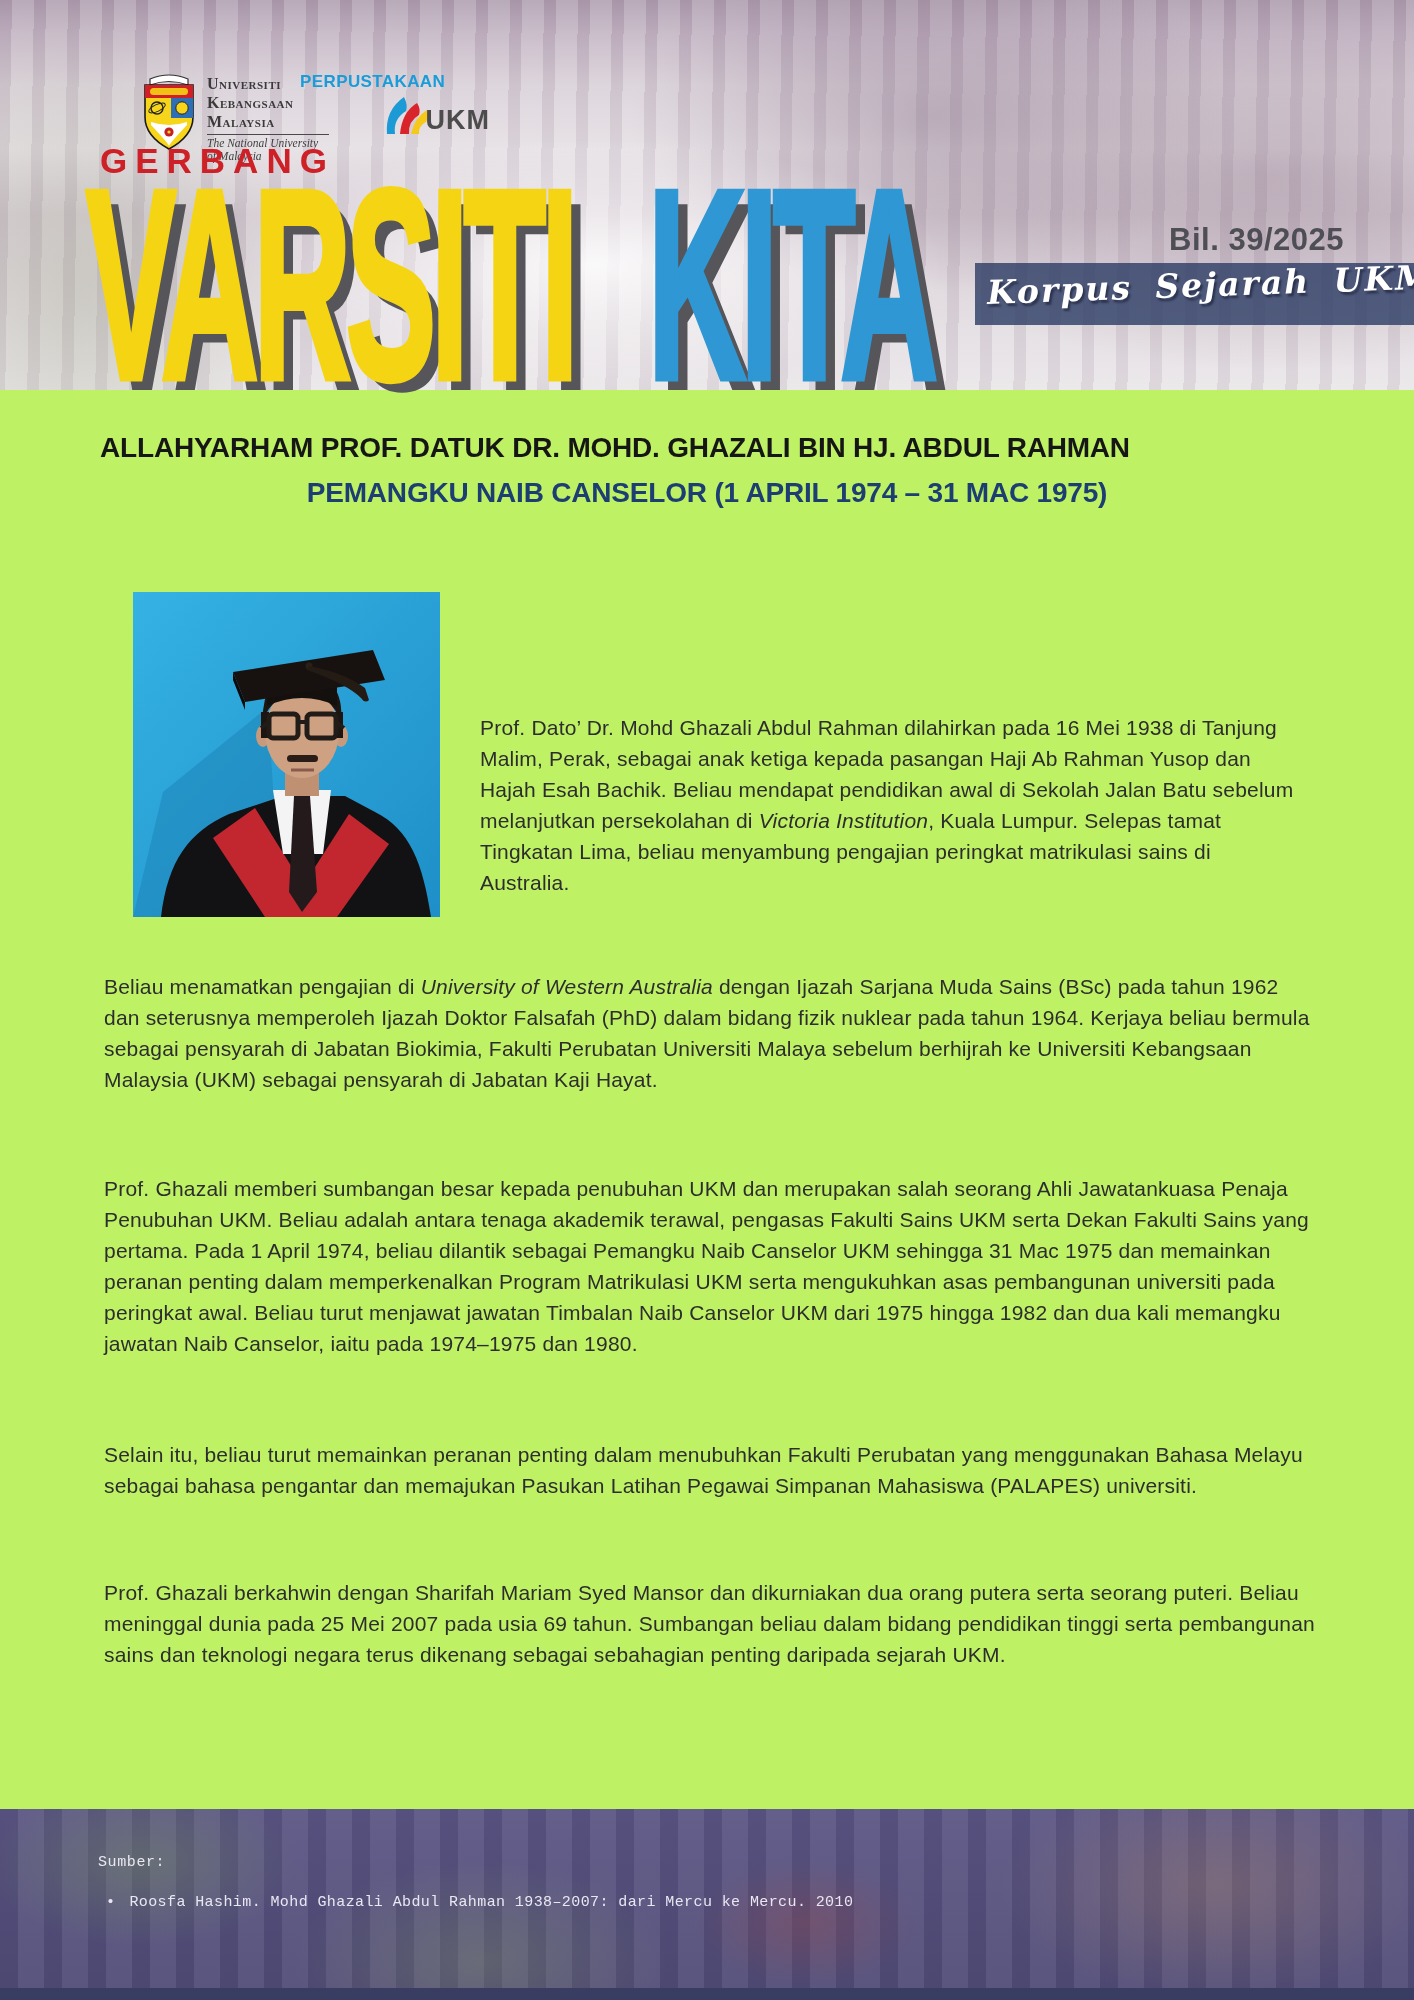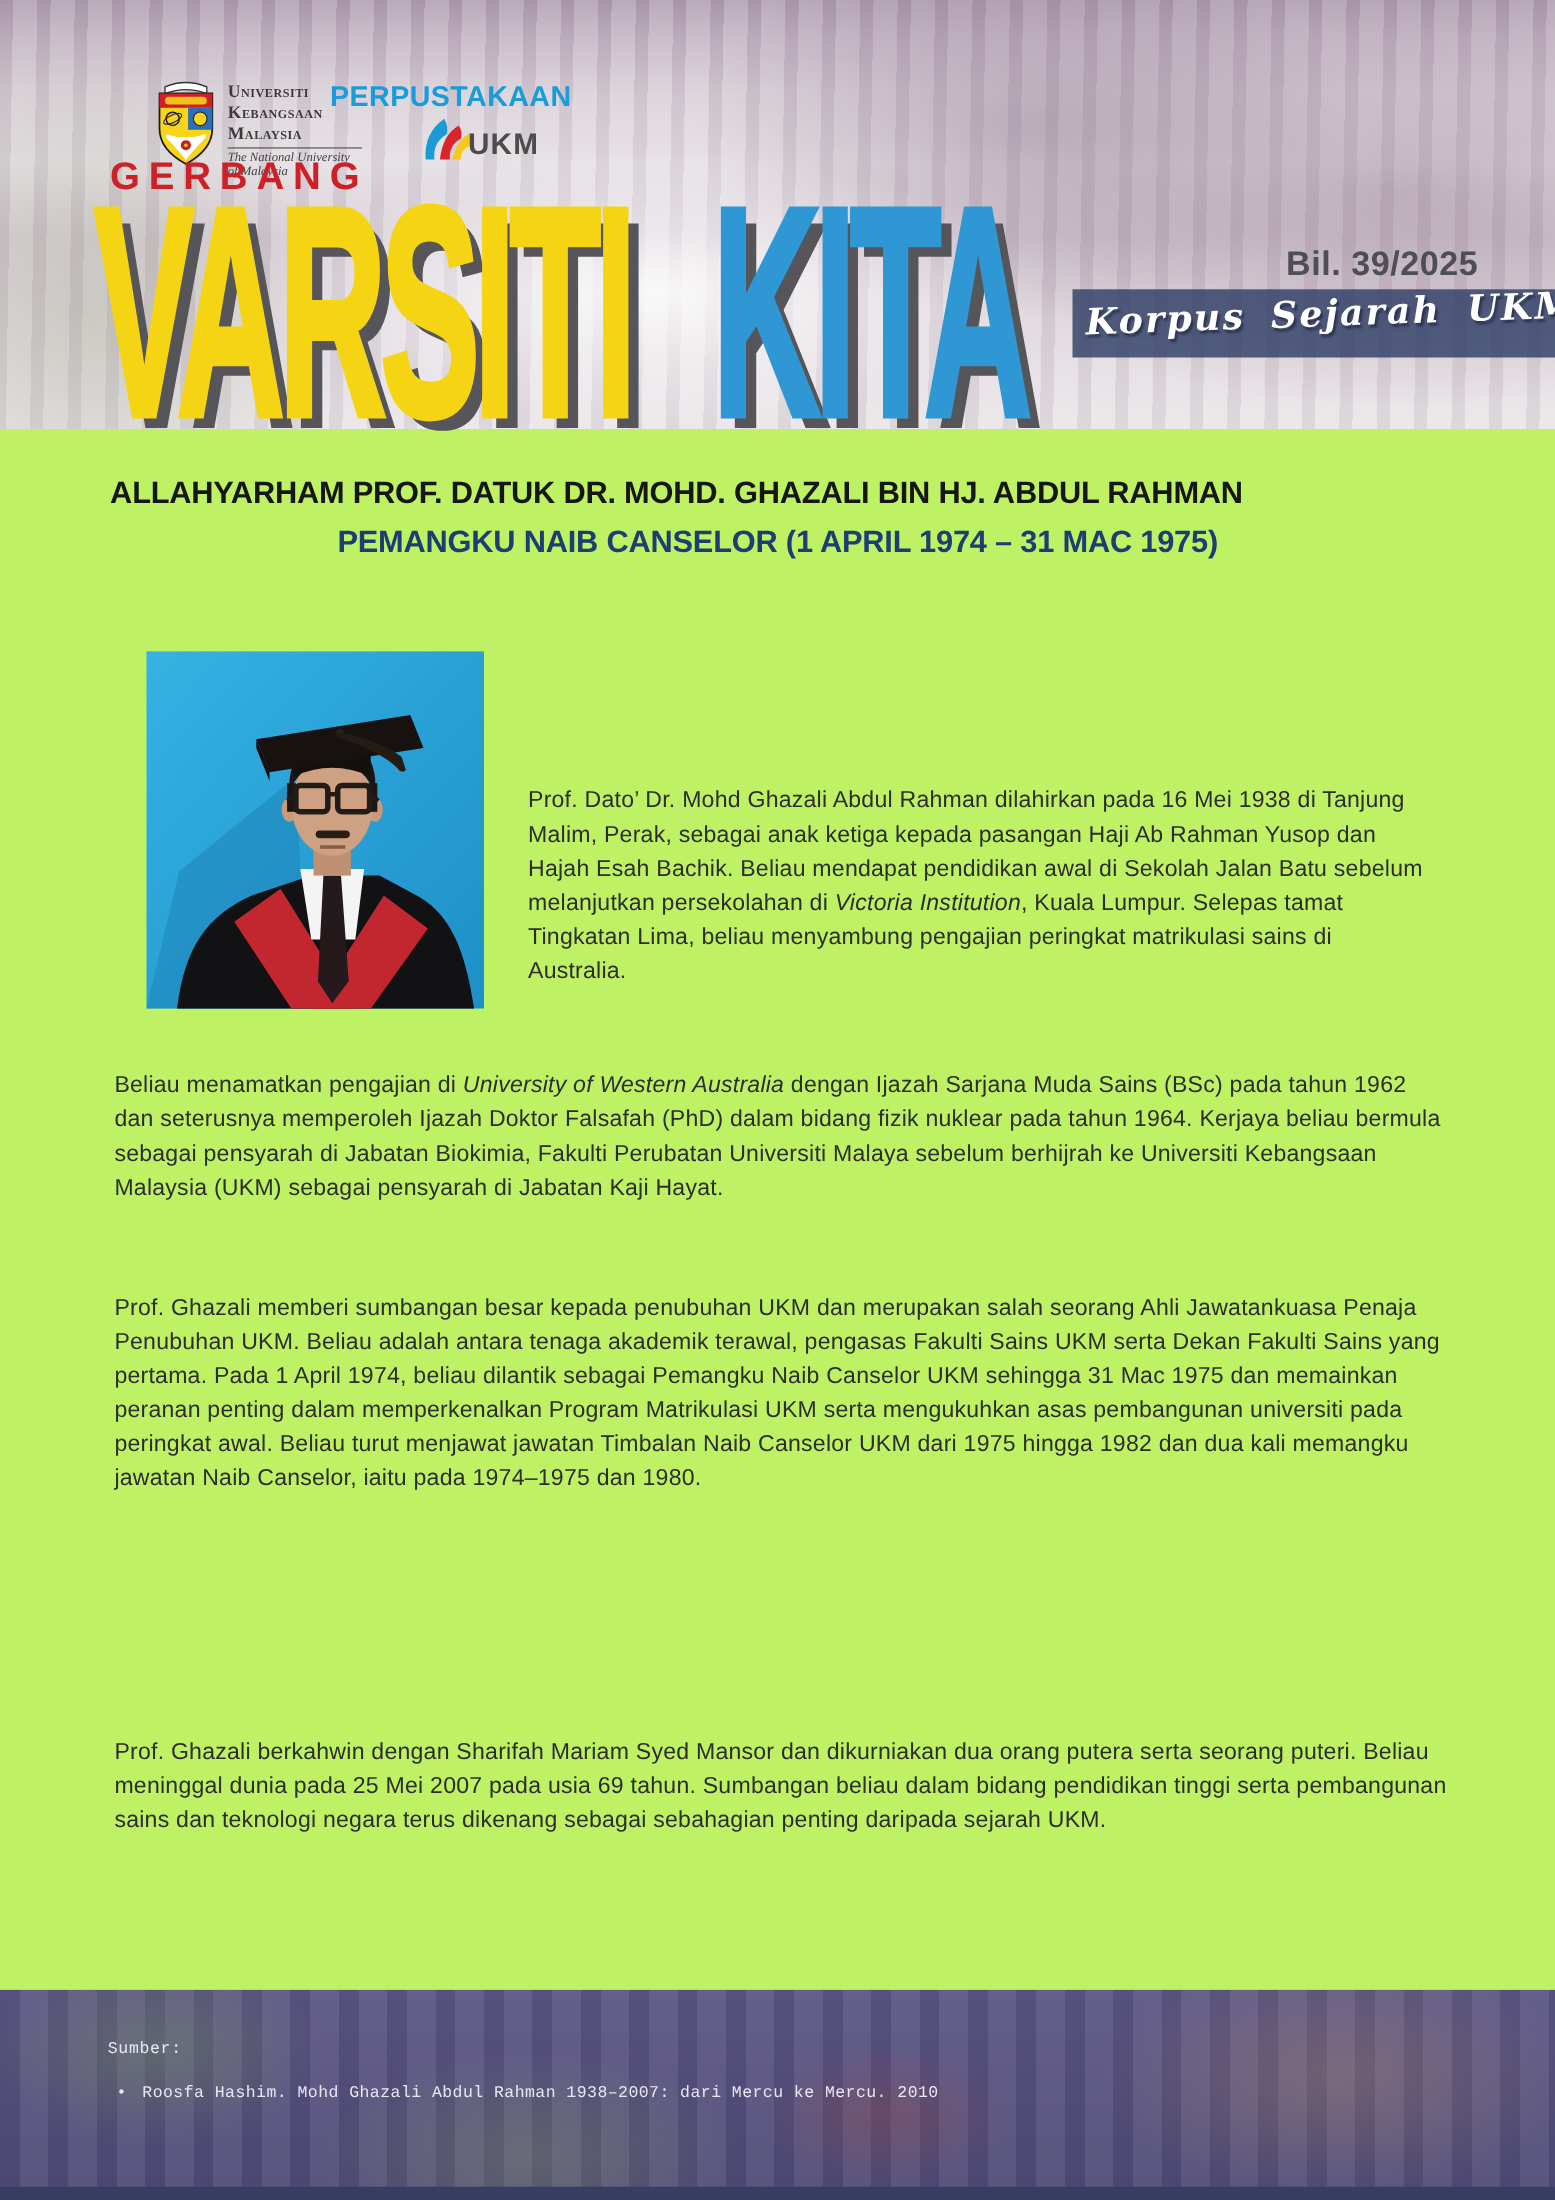--- a/index.html
+++ b/index.html
@@ -28,21 +28,21 @@
     font-family:"Liberation Serif","DejaVu Serif",serif;
     font-variant:small-caps; font-weight:600; font-size:16px; line-height:19px; letter-spacing:0.5px;
   }
   .wordmark .wm-rule { border-top:1.5px solid #4a4a4a; width:122px; margin:3px 0 2px 0; }
   .wordmark .wm-sub {
     font-family:"Liberation Serif","DejaVu Serif",serif;
     font-style:italic; font-size:11.5px; line-height:13px; color:#3f3f3f;
   }
 
   .liblogo { position:absolute; left:300px; top:72px; width:190px; }
-  .liblogo .lib-title { color:#1A9CD8; font-weight:700; font-size:26px; letter-spacing:0.4px; }
+  .liblogo .lib-title { color:#1A9CD8; font-weight:700; font-size:17px; letter-spacing:0.4px; }
   .liblogo .lib-row { display:flex; align-items:flex-end; margin-top:2px; margin-left:48px;justify-content:flex-end; }
   .liblogo .lib-org { color:#4c4c4c; font-weight:700; font-size:27px; letter-spacing:1px; margin-left:-4px; }
 
   .mast-gerbang {
     position:absolute; left:100px; top:141px;
     font-size:35px; font-weight:700; letter-spacing:8px;
     color:var(--masthead-red,#CD2127);
   }
   .mast-big {
     position:absolute; top:163px; line-height:0.9; font-weight:700; white-space:nowrap;
@@ -218,20 +218,21 @@
     <path d="M134,94 Q169,72 204,94 L204,114 Q169,98 134,114 Z" fill="#14100E"></path>
     <polygon points="100,80 240,58 252,88 112,110" fill="#17120F"></polygon>
     <polygon points="100,80 112,110 112,118 100,88" fill="#0D0A08"></polygon>
     <circle cx="176" cy="74" r="3.5" fill="#2B2017"></circle>
     <path d="M176,74 Q210,80 232,96 L236,108 Q232,112 228,106 Q214,92 174,78 Z" fill="#241B14"></path>
   </svg>
 
   <p class="para p1"><span>Prof. Dato’ Dr. Mohd Ghazali Abdul Rahman dilahirkan pada 16 Mei 1938 di Tanjung Malim, Perak, sebagai anak ketiga kepada pasangan Haji Ab Rahman Yusop dan Hajah Esah Bachik. Beliau mendapat pendidikan awal di Sekolah Jalan Batu sebelum melanjutkan persekolahan di </span><span class="it">Victoria Institution</span><span>, Kuala Lumpur. Selepas tamat Tingkatan Lima, beliau menyambung pengajian peringkat matrikulasi sains di Australia.</span></p>
   <p class="para p2"><span>Beliau menamatkan pengajian di </span><span class="it">University of Western Australia</span><span> dengan Ijazah Sarjana Muda Sains (BSc) pada tahun 1962 dan seterusnya memperoleh Ijazah Doktor Falsafah (PhD) dalam bidang fizik nuklear pada tahun 1964. Kerjaya beliau bermula sebagai pensyarah di Jabatan Biokimia, Fakulti Perubatan Universiti Malaya sebelum berhijrah ke Universiti Kebangsaan Malaysia (UKM) sebagai pensyarah di Jabatan Kaji Hayat.</span></p>
   <p class="para p3"><span>Prof. Ghazali memberi sumbangan besar kepada penubuhan UKM dan merupakan salah seorang Ahli Jawatankuasa Penaja Penubuhan UKM. Beliau adalah antara tenaga akademik terawal, pengasas Fakulti Sains UKM serta Dekan Fakulti Sains yang pertama. Pada 1 April 1974, beliau dilantik sebagai Pemangku Naib Canselor UKM sehingga 31 Mac 1975 dan memainkan peranan penting dalam memperkenalkan Program Matrikulasi UKM serta mengukuhkan asas pembangunan universiti pada peringkat awal. Beliau turut menjawat jawatan Timbalan Naib Canselor UKM dari 1975 hingga 1982 dan dua kali memangku jawatan Naib Canselor, iaitu pada 1974–1975 dan 1980.</span></p>
+  <p class="para p4"><span>Selain itu, beliau turut memainkan peranan penting dalam menubuhkan Fakulti Perubatan yang menggunakan Bahasa Melayu sebagai bahasa pengantar dan memajukan Pasukan Latihan Pegawai Simpanan Mahasiswa (PALAPES) universiti.</span></p>
   <p class="para p5"><span>Prof. Ghazali berkahwin dengan Sharifah Mariam Syed Mansor dan dikurniakan dua orang putera serta seorang puteri. Beliau meninggal dunia pada 25 Mei 2007 pada usia 69 tahun. Sumbangan beliau dalam bidang pendidikan tinggi serta pembangunan sains dan teknologi negara terus dikenang sebagai sebahagian penting daripada sejarah UKM.</span></p>
 
   <div class="footer">
     <div class="sources-label">Sumber:</div>
     <div class="source-line">
       <span class="dot">•</span>
       <span>Roosfa Hashim. Mohd Ghazali Abdul Rahman 1938–2007: dari Mercu ke Mercu. 2010</span>
     </div>
   </div>
 

